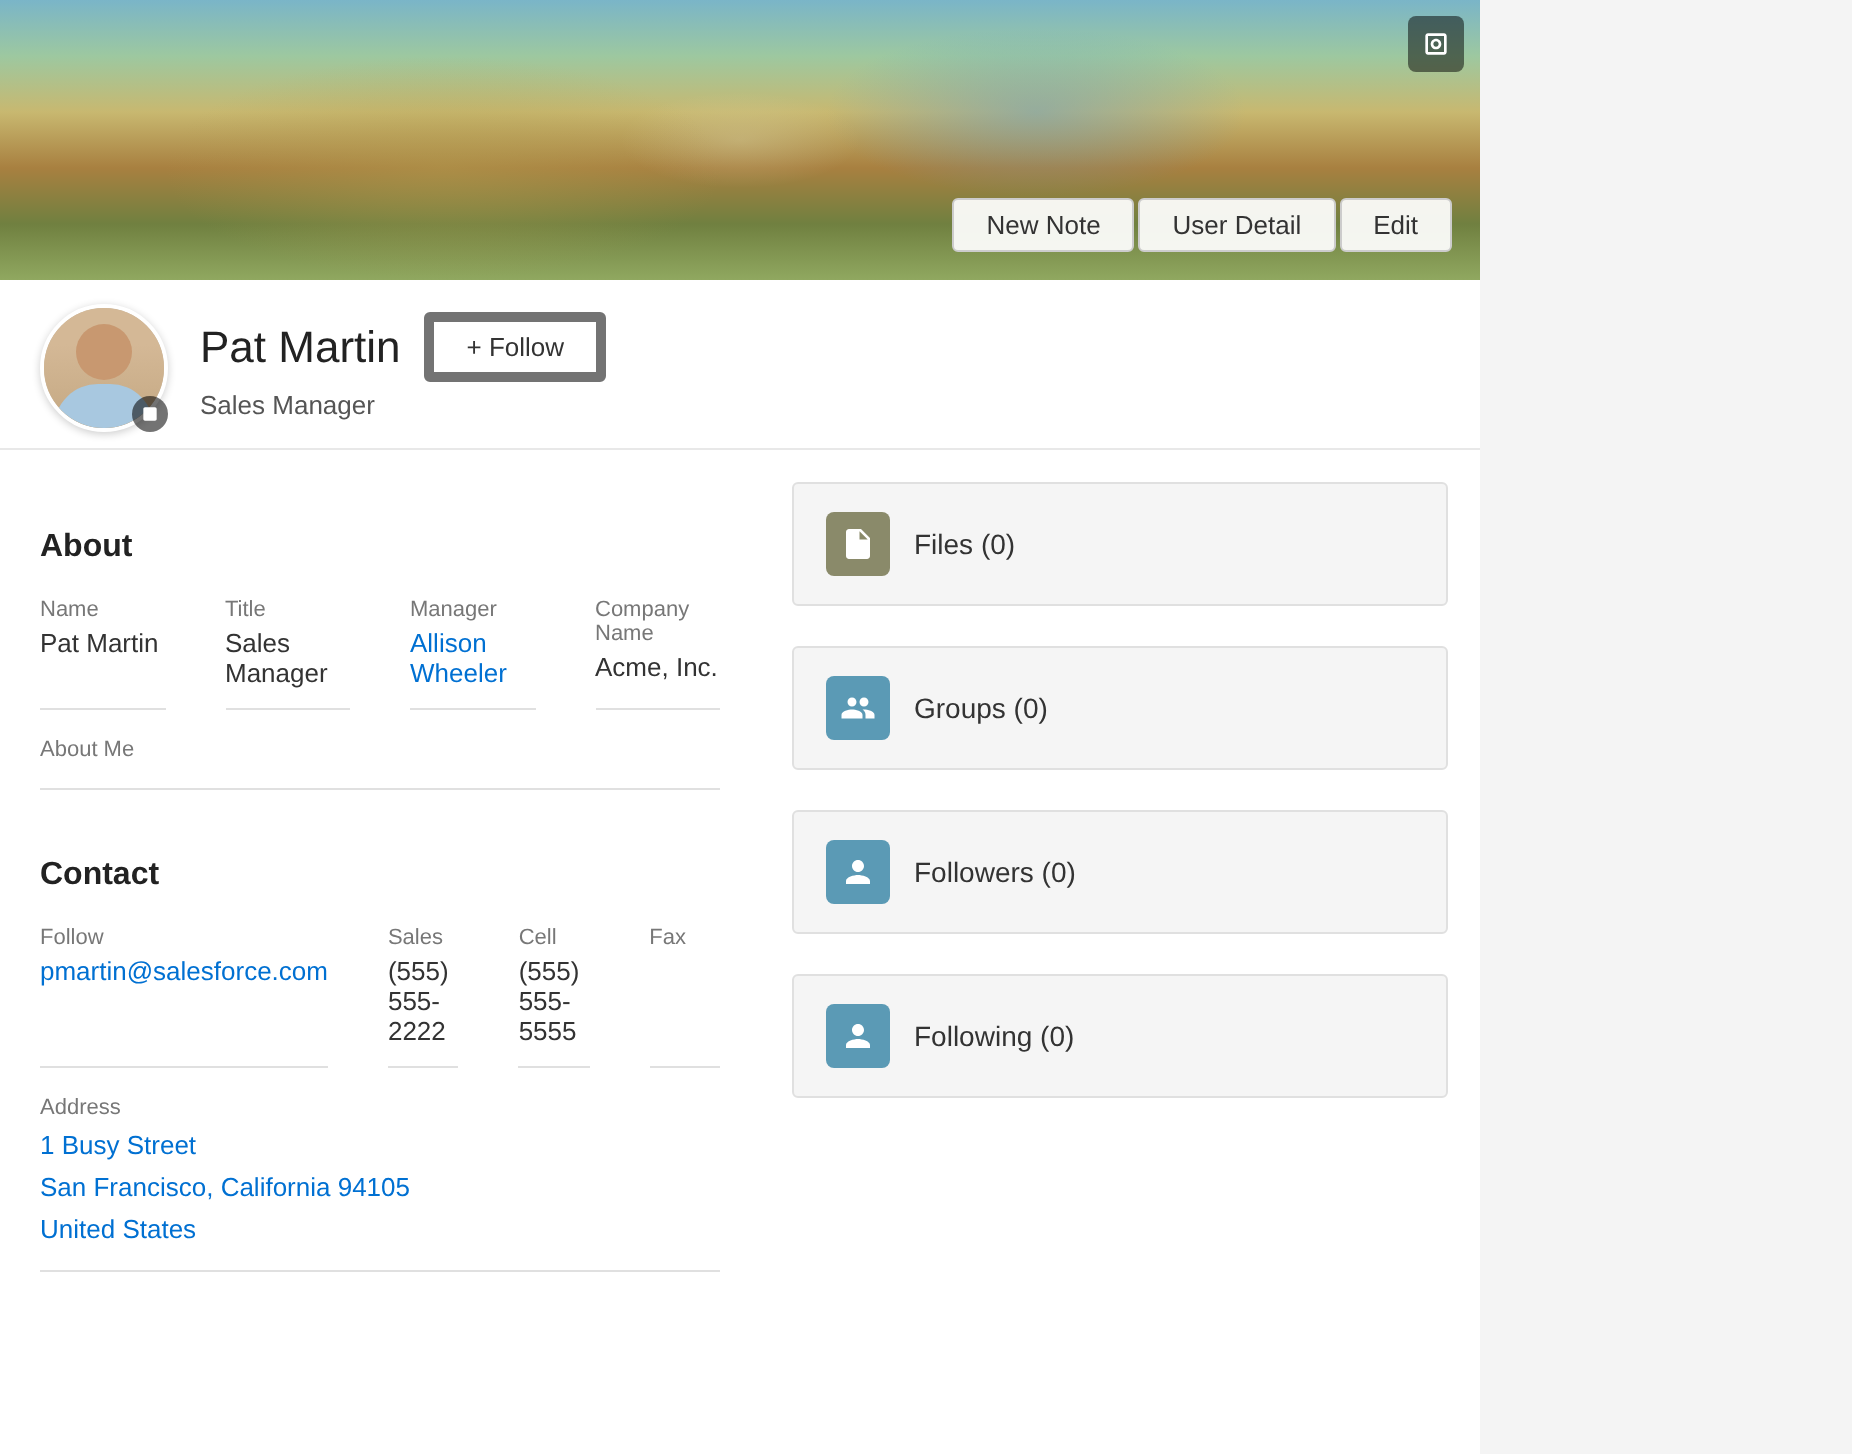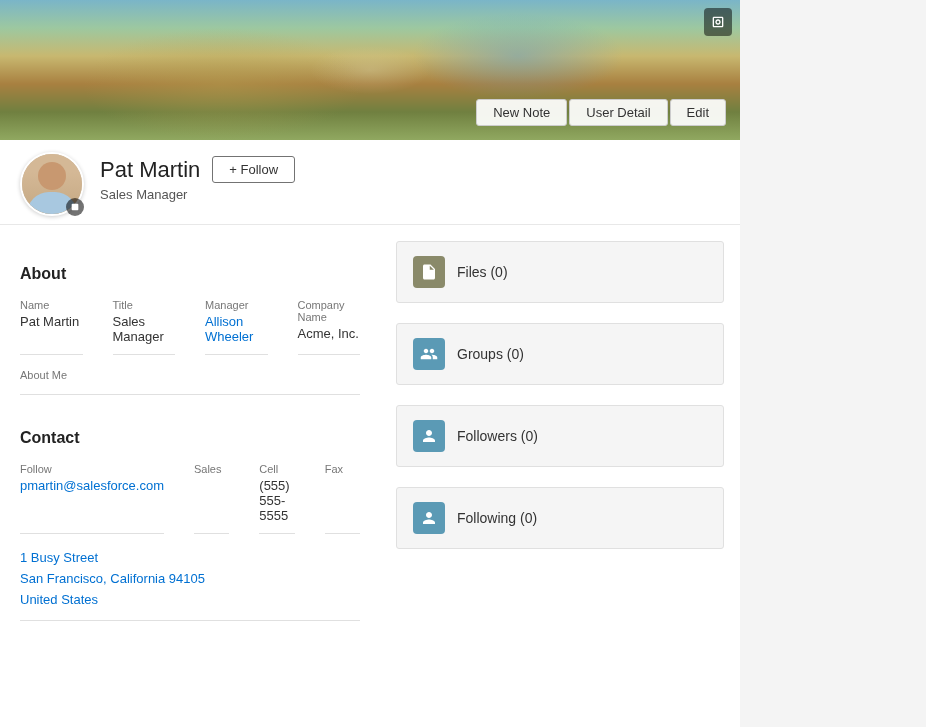--- a/index.html
+++ b/index.html
@@ -130,21 +130,21 @@
     .profile-name {
       font-size: 22px;
       font-weight: 400;
       color: #222;
     }
     .follow-btn {
       display: flex;
       align-items: center;
       gap: 5px;
       padding: 5px 16px;
-      border: 1px solid #737373;
+      border: 5px solid #737373;
       border-radius: 3px;
       background: #fff;
       cursor: pointer;
       font-size: 13px;
       color: #333;
     }
     .profile-title { font-size: 13px; color: #555; }
 
     
     .main-content {
@@ -300,30 +300,32 @@
       <div class="contact-section">
         <div class="section-header">Contact</div>
         <div class="field-grid">
 
           <div class="field-item">
             <div class="field-label">Follow</div>
             <div class="field-value link">pmartin@salesforce.com</div>
           </div>
           <div class="field-item">
             <div class="field-label">Sales</div>
+            <div class="field-value">(555) 555-2222</div>
           </div>
           <div class="field-item">
             <div class="field-label">Cell</div>
             <div class="field-value">(555) 555-5555</div>
           </div>
           <div class="field-item">
             <div class="field-label">Fax</div>
             <div class="field-value"></div>
           </div>
           <div class="field-item full-width">
+            <div class="field-label">Address</div>
             <div class="field-value link" style="line-height:1.6;">
               1 Busy Street<br>San Francisco, California 94105<br>United States
             </div>
           </div>
 
         </div>
       </div>
     </div>
 
     <div class="right-panel">

